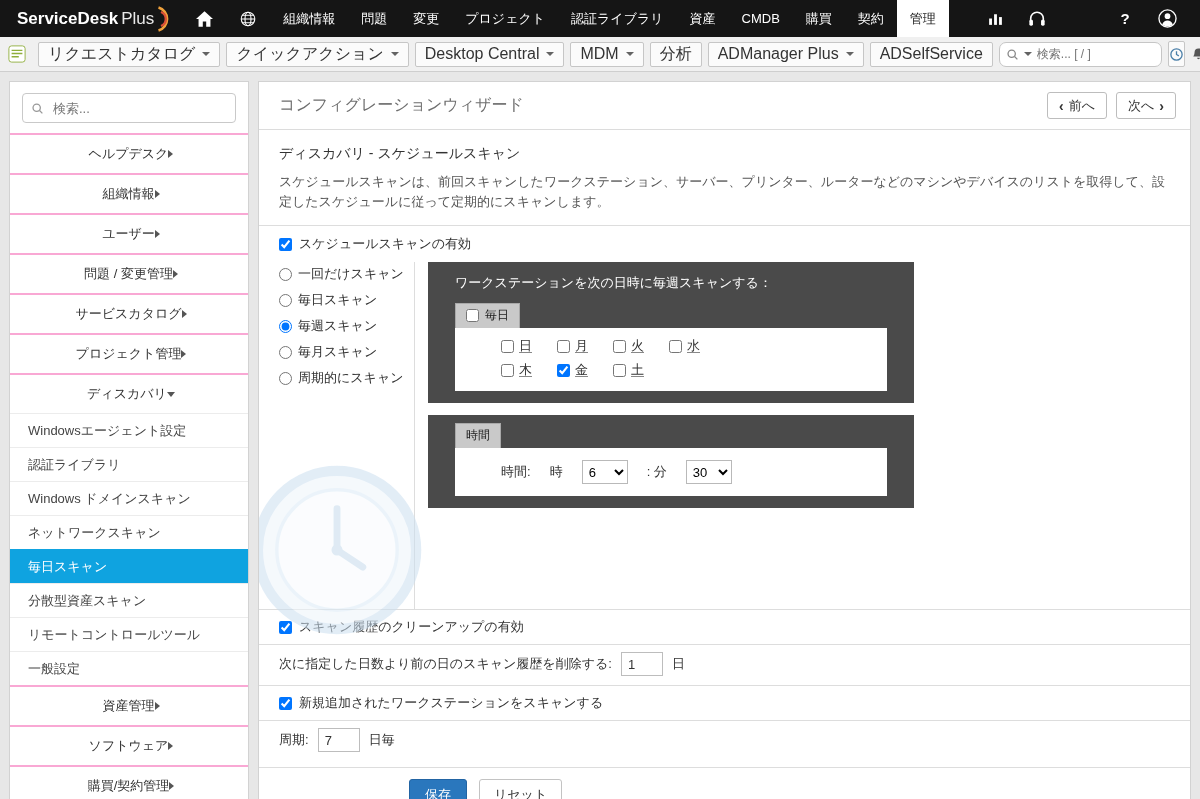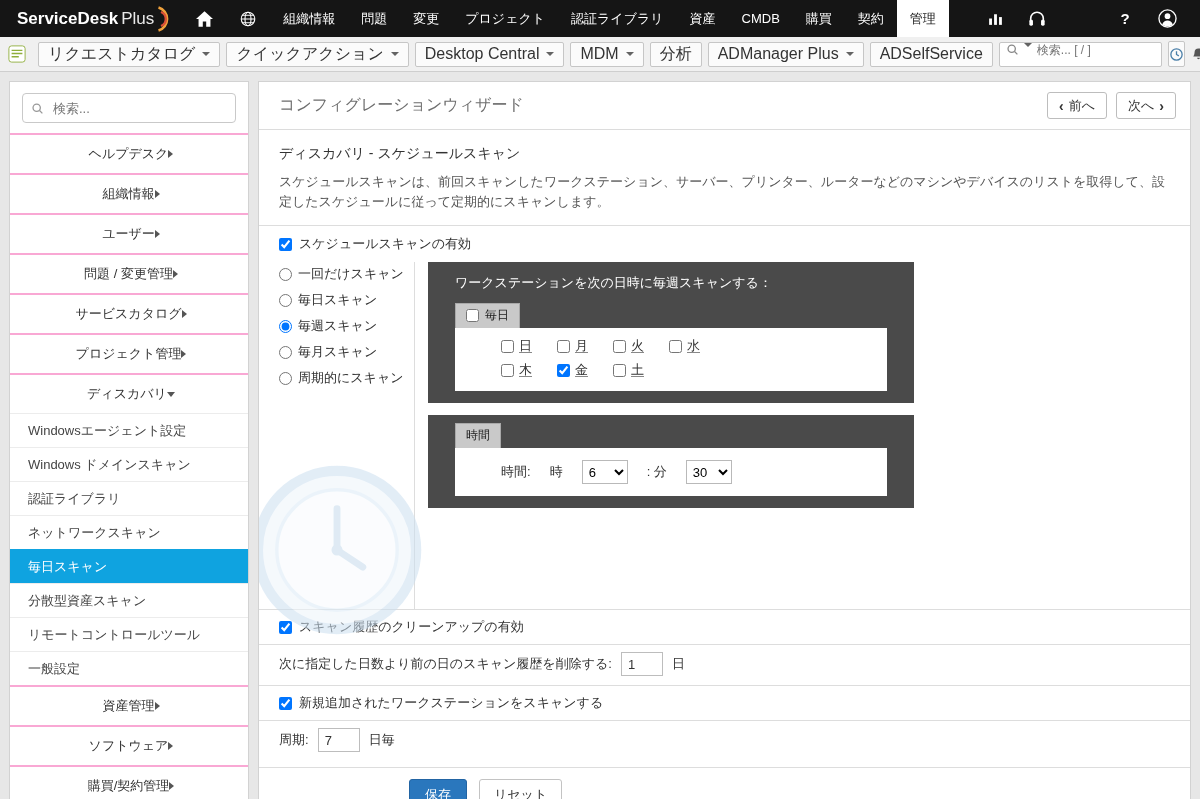--- a/index.html
+++ b/index.html
@@ -20,21 +20,21 @@
   .nav-right{margin-left:auto;display:flex;align-items:center;padding-right:12px}
   .nav-right .nav-ic{width:42px}
   .helpq{font-size:15px;font-weight:bold}
   .mlg{margin-left:46px}
 
   
   .toolbar{display:flex;align-items:center;height:35px;background:#f0f0f0;border-bottom:1px solid #cecece;padding:0 8px;gap:6px;white-space:nowrap}
   .tb-btn{display:inline-flex;align-items:center;gap:7px;height:25px;padding:0 9px;background:#fbfbfb;border:1px solid #c6c6c6;border-radius:2px;font-size:16px;color:#333;cursor:pointer}
   .caret{width:0;height:0;border-left:4px solid transparent;border-right:4px solid transparent;border-top:4px solid #636363}
   .tb-sep{width:1px;height:22px;background:#d4d4d4}
-  .tb-search{display:flex;align-items:flex-start;height:25px;background:#fff;border:1px solid #c6c6c6;border-radius:2px;padding:0 6px;gap:5px}
+  .tb-search{display:flex;align-items:center;height:25px;background:#fff;border:1px solid #c6c6c6;border-radius:7px;padding:0 6px;gap:5px}
   .tb-search input{border:none;outline:none;width:118px;font-size:12px;color:#555;background:transparent}
   .tb-icbtn{width:26px;height:26px;border:1px solid #c6c6c6;background:#fbfbfb;border-radius:2px;display:flex;align-items:center;justify-content:center;cursor:pointer}
   .tb-ic{width:24px;height:26px;display:flex;align-items:center;justify-content:center;cursor:pointer}
   .tb-prod{margin-left:auto;display:inline-flex;align-items:center;gap:7px;height:26px;padding:0 9px;background:#fbfbfb;border:1px solid #c6c6c6;border-radius:2px;font-size:12px;color:#333;cursor:pointer}
 
   
   .layout{display:flex;gap:9px;padding:9px;height:762px;align-items:stretch}
 
   
   .sidebar{width:240px;background:#fff;border:1px solid #d2d2d2;overflow:hidden}
@@ -253,24 +253,24 @@
         <i class="arr-r"></i>
       </div>
     <div class="sb-item">
         <span>ディスカバリ</span>
         <i class="arr-d"></i>
       </div>
     <div class="sb-sub">
         <span>Windowsエージェント設定</span>
       </div>
     <div class="sb-sub">
+        <span>認証ライブラリ</span>
+      </div>
+    <div class="sb-sub">
         <span>Windows ドメインスキャン</span>
-      </div>
-    <div class="sb-sub">
-        <span>認証ライブラリ</span>
       </div>
     <div class="sb-sub">
         <span>ネットワークスキャン</span>
       </div>
     <div class="sb-sub active">
         <span>毎日スキャン</span>
       </div>
     <div class="sb-sub">
         <span>分散型資産スキャン</span>
       </div>

